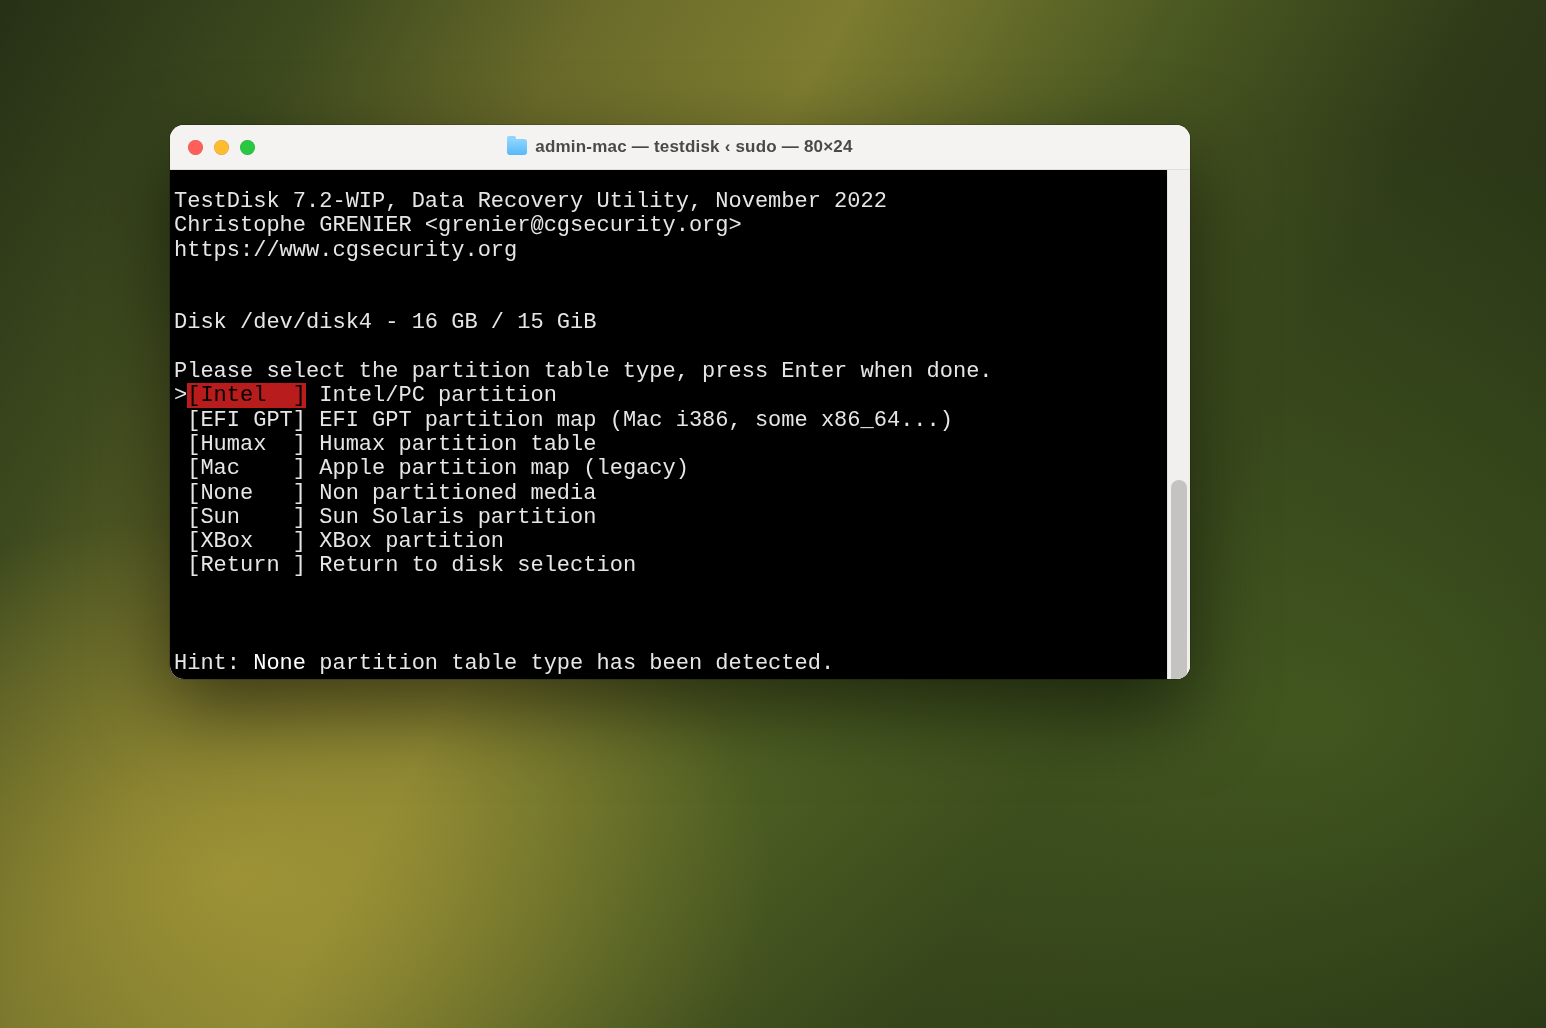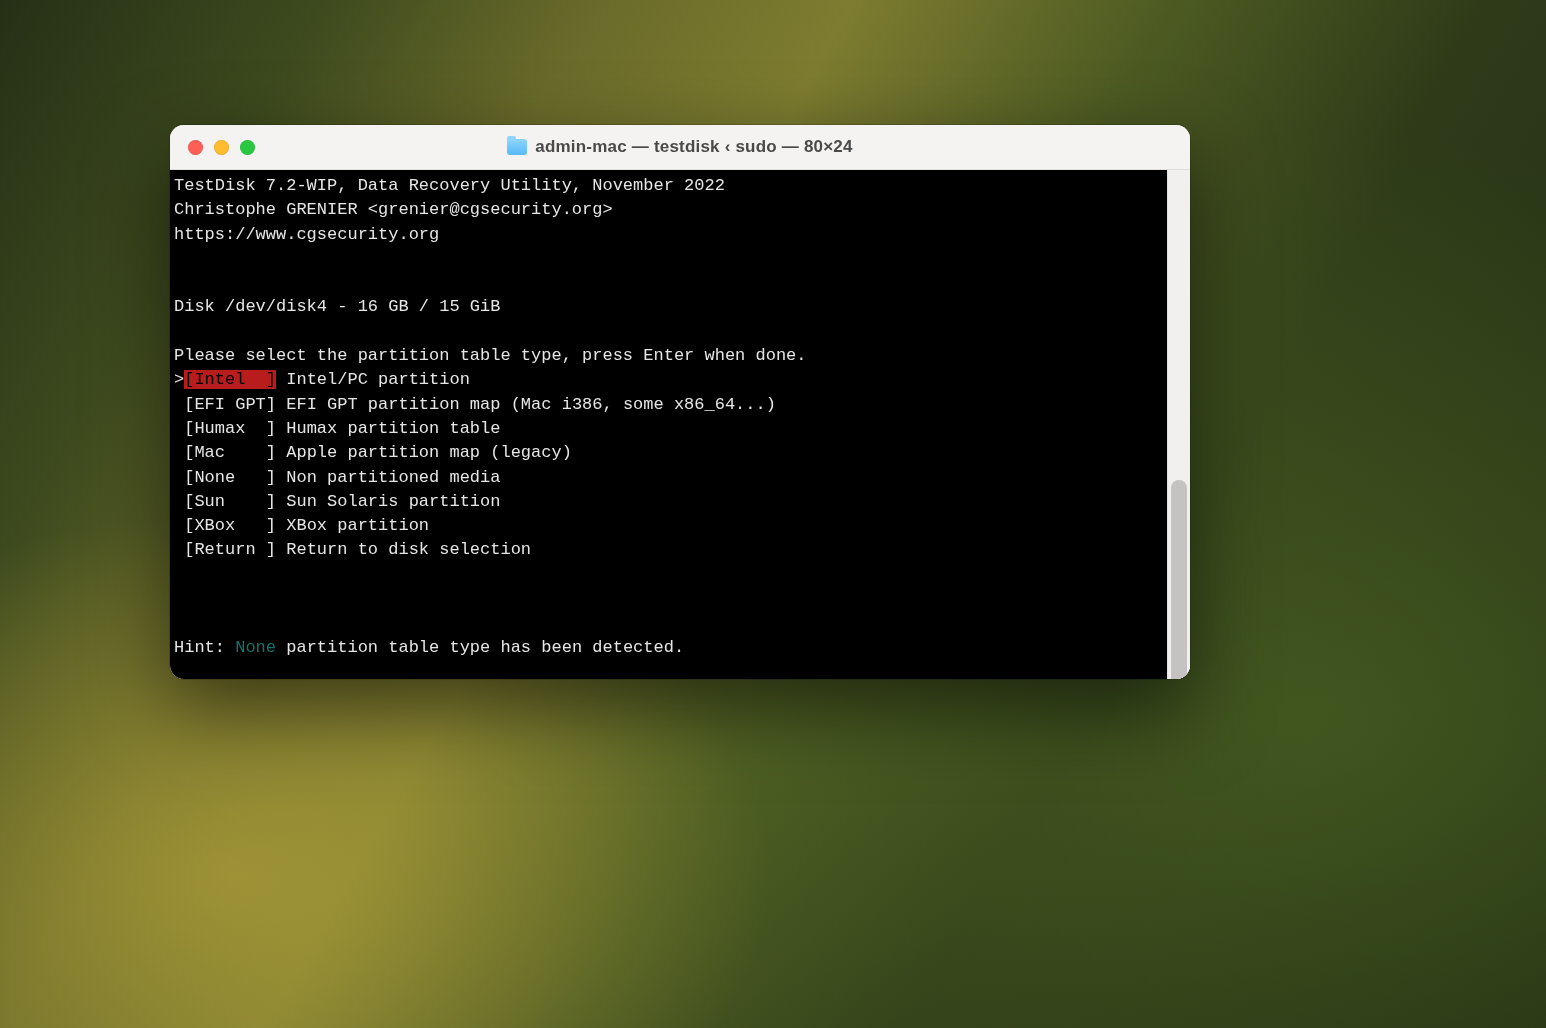--- a/index.html
+++ b/index.html
@@ -105,32 +105,32 @@
   }
 
   .terminal {
     position:absolute;
     left:0; top:0;
     right:22px; 
     bottom:0;
     background:#000000;
     color:#e6e6e6;
     font-family: "SF Mono", Menlo, Consolas, "Liberation Mono", monospace;
-    font-size: 17px;
+    font-size: 22px;
     line-height: 24.3px;
-    padding: 4px 0 0 4px;
+    padding: 20px 0 0 4px;
     white-space: pre;
     overflow:hidden;
   }
 
   .sel {
     background:#b91c1c;
     color:#000;
   }
-  .hint-green { color:#0f766e; font-weight:500; }
+  .hint-green { color:#ffffff; font-weight:500; }
 
   .scrollbar {
     position:absolute;
     right:0; top:0; bottom:0;
     width:22px;
     background:#f1f0ef;
     border-left:1px solid #e2e1e0;
   }
   .thumb {
     position:absolute;

